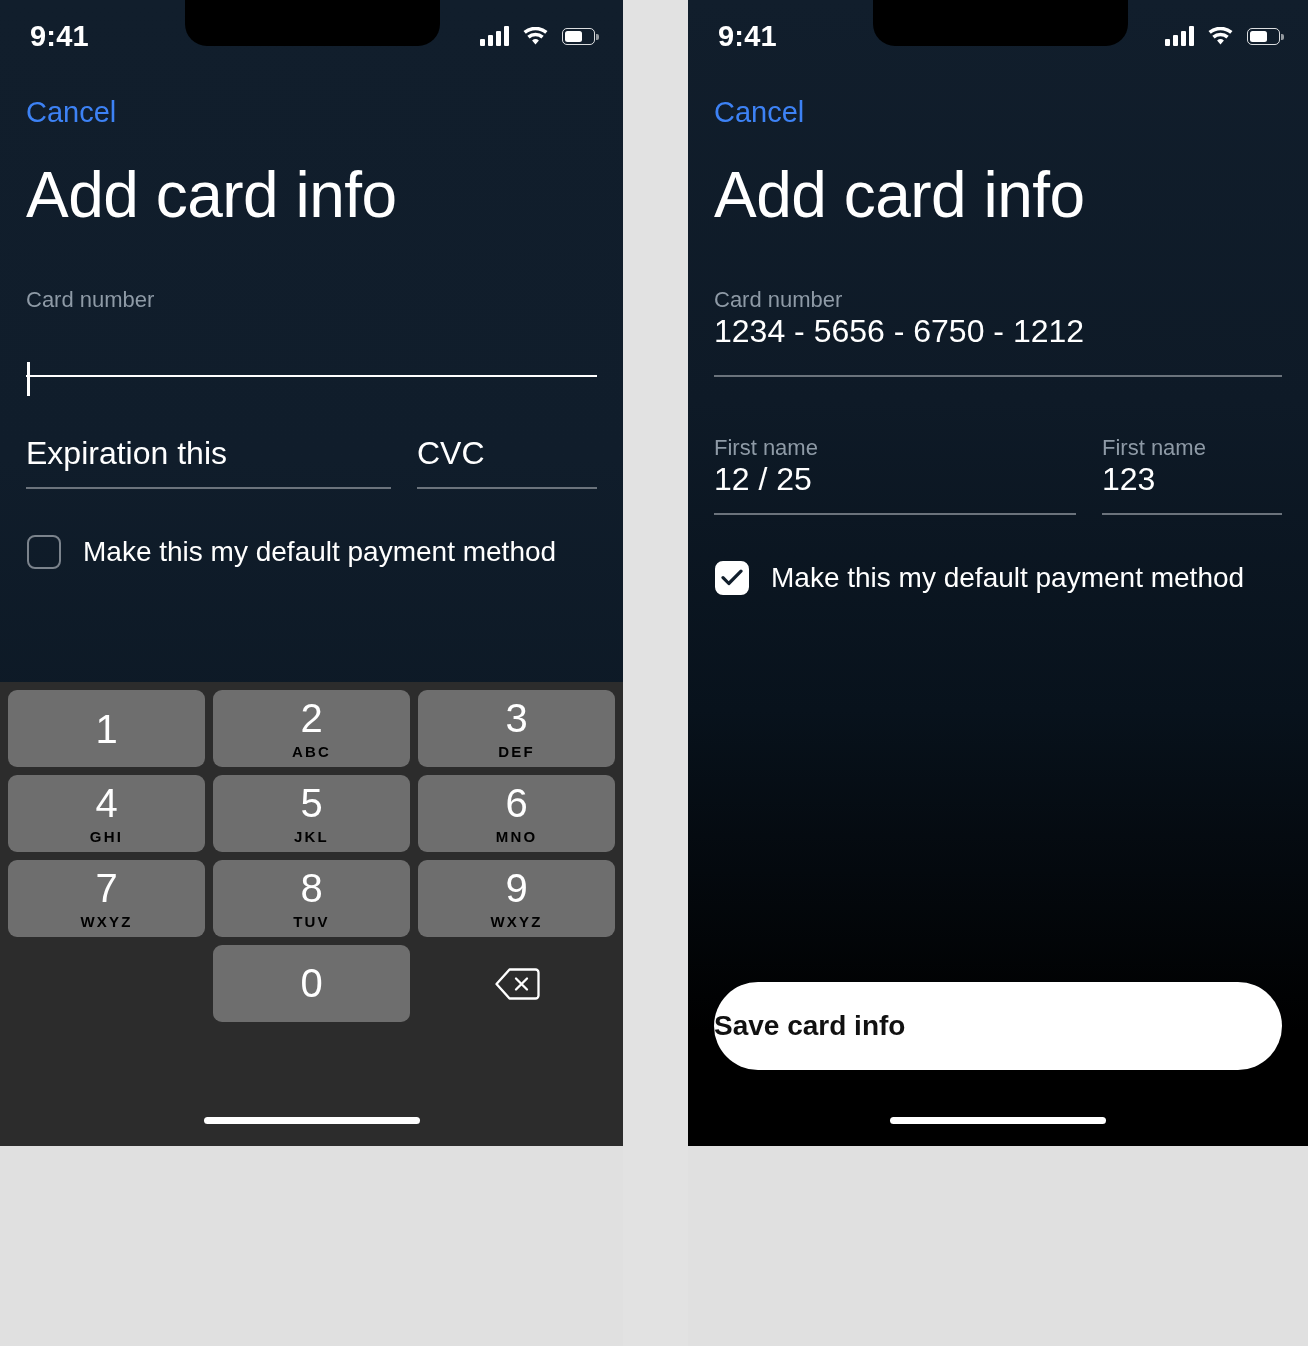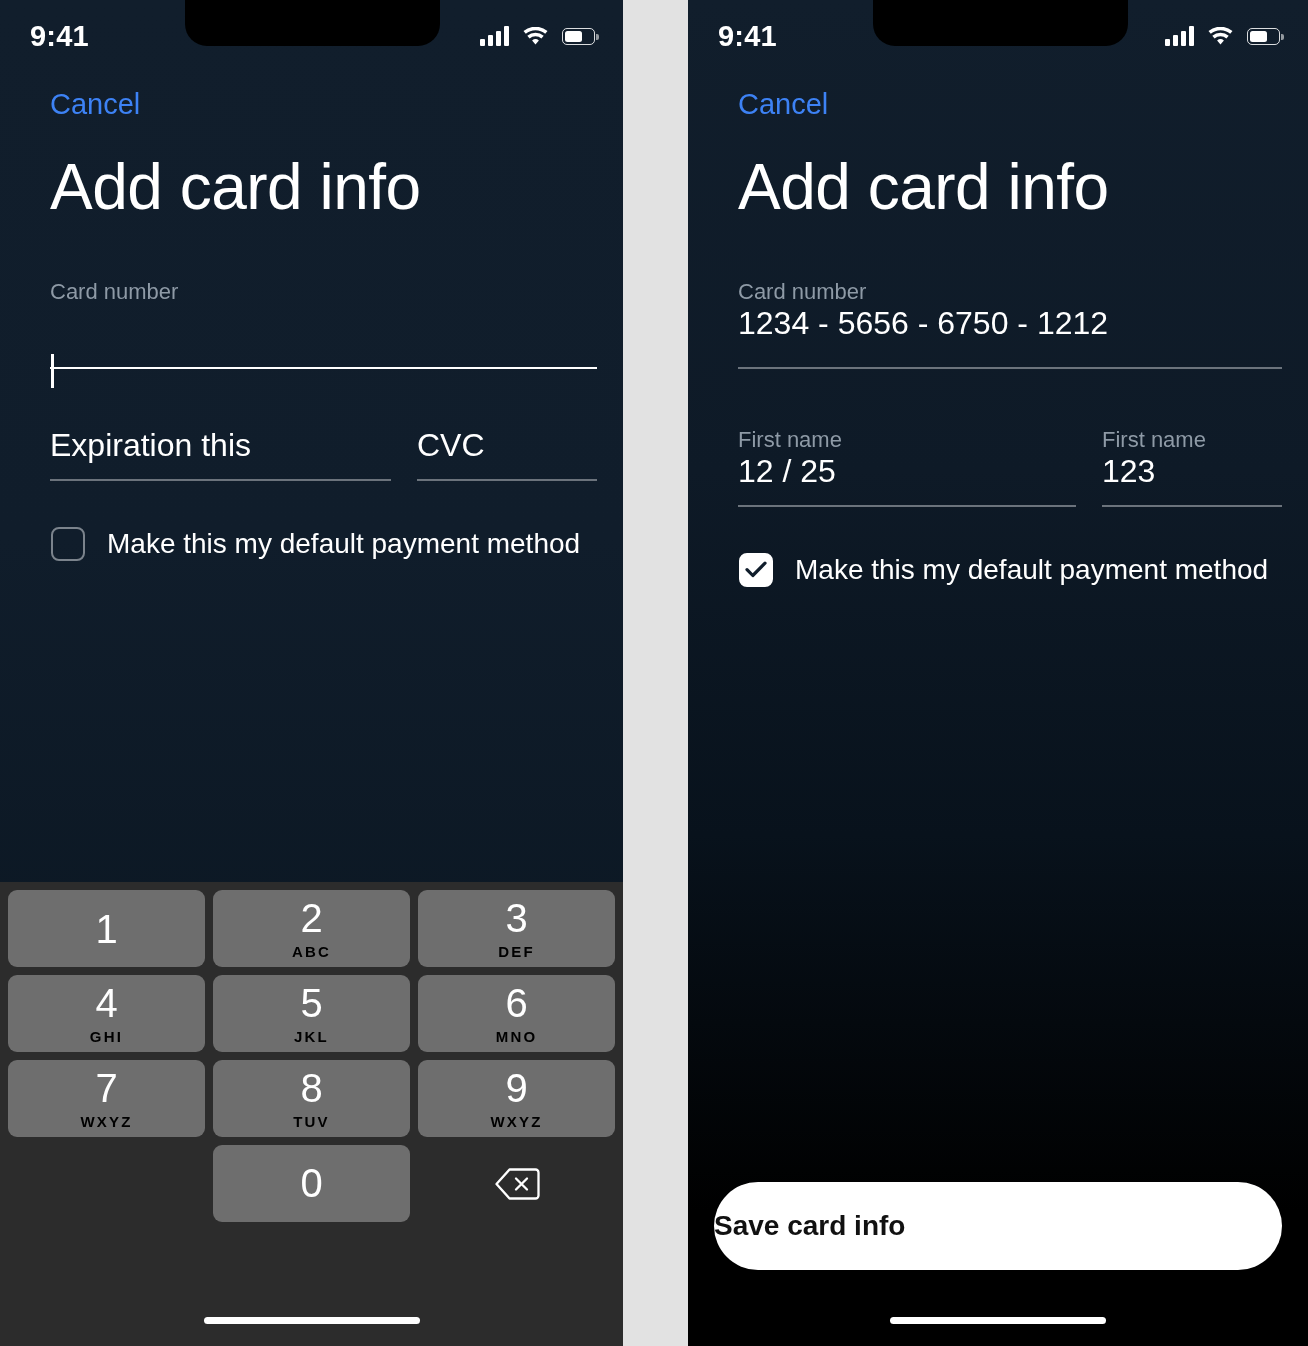--- a/index.html
+++ b/index.html
@@ -5,21 +5,21 @@
   * { margin:0; padding:0; box-sizing:border-box; }
   html, body {
     width:1308px; height:1346px;
     background:#e0e0e0;
     font-family:"Liberation Sans", sans-serif;
     overflow:hidden;
   }
   .stage { position:relative; width:1308px; height:1346px; display:flex; }
 
   
-  .phone { position:relative; height:1346px; overflow:hidden; }
+  .phone { position:relative; height:1146px; overflow:hidden; }
   .phone-left  { width:623px; background:linear-gradient(180deg,#111e2c 0%,#101d2b 40%,#0c1824 70%,#08121c 100%); }
   .divider     { width:65px; height:1346px; background:#e2e2e2; }
   .phone-right { width:620px; background:linear-gradient(180deg,#111e2c 0%,#0e1a27 35%,#08121c 62%,#000000 90%,#000000 100%); }
 
   
   .notch {
     position:absolute; top:-14px; height:60px;
     background:#000; border-radius:0 0 22px 22px; z-index:5;
   }
   .notch-left  { left:185px; width:255px; }
@@ -41,21 +41,21 @@
     width:33px; height:17px; border:1.8px solid rgba(255,255,255,0.85);
     border-radius:5px; position:relative; padding:2px;
   }
   .battery::after {
     content:""; position:absolute; right:-4.5px; top:5px;
     width:2.6px; height:6px; background:rgba(255,255,255,0.55); border-radius:0 2px 2px 0;
   }
   .battery .fill { height:100%; width:62%; background:#fff; border-radius:2.5px; }
 
   
-  .content { position:absolute; top:0; left:0; right:0; z-index:4;margin-left:24px; }
+  .content { position:absolute; top:8px; left:0; right:0; z-index:4; }
   .cancel {
     color:#3d82f5; font-size:29px; padding:88px 0 0 26px;
     display:inline-block; cursor:pointer;
   }
   .title {
     color:#fff; font-size:64px; font-weight:400; letter-spacing:-0.5px;
     padding:34px 0 0 26px; line-height:1;
   }
 
   

